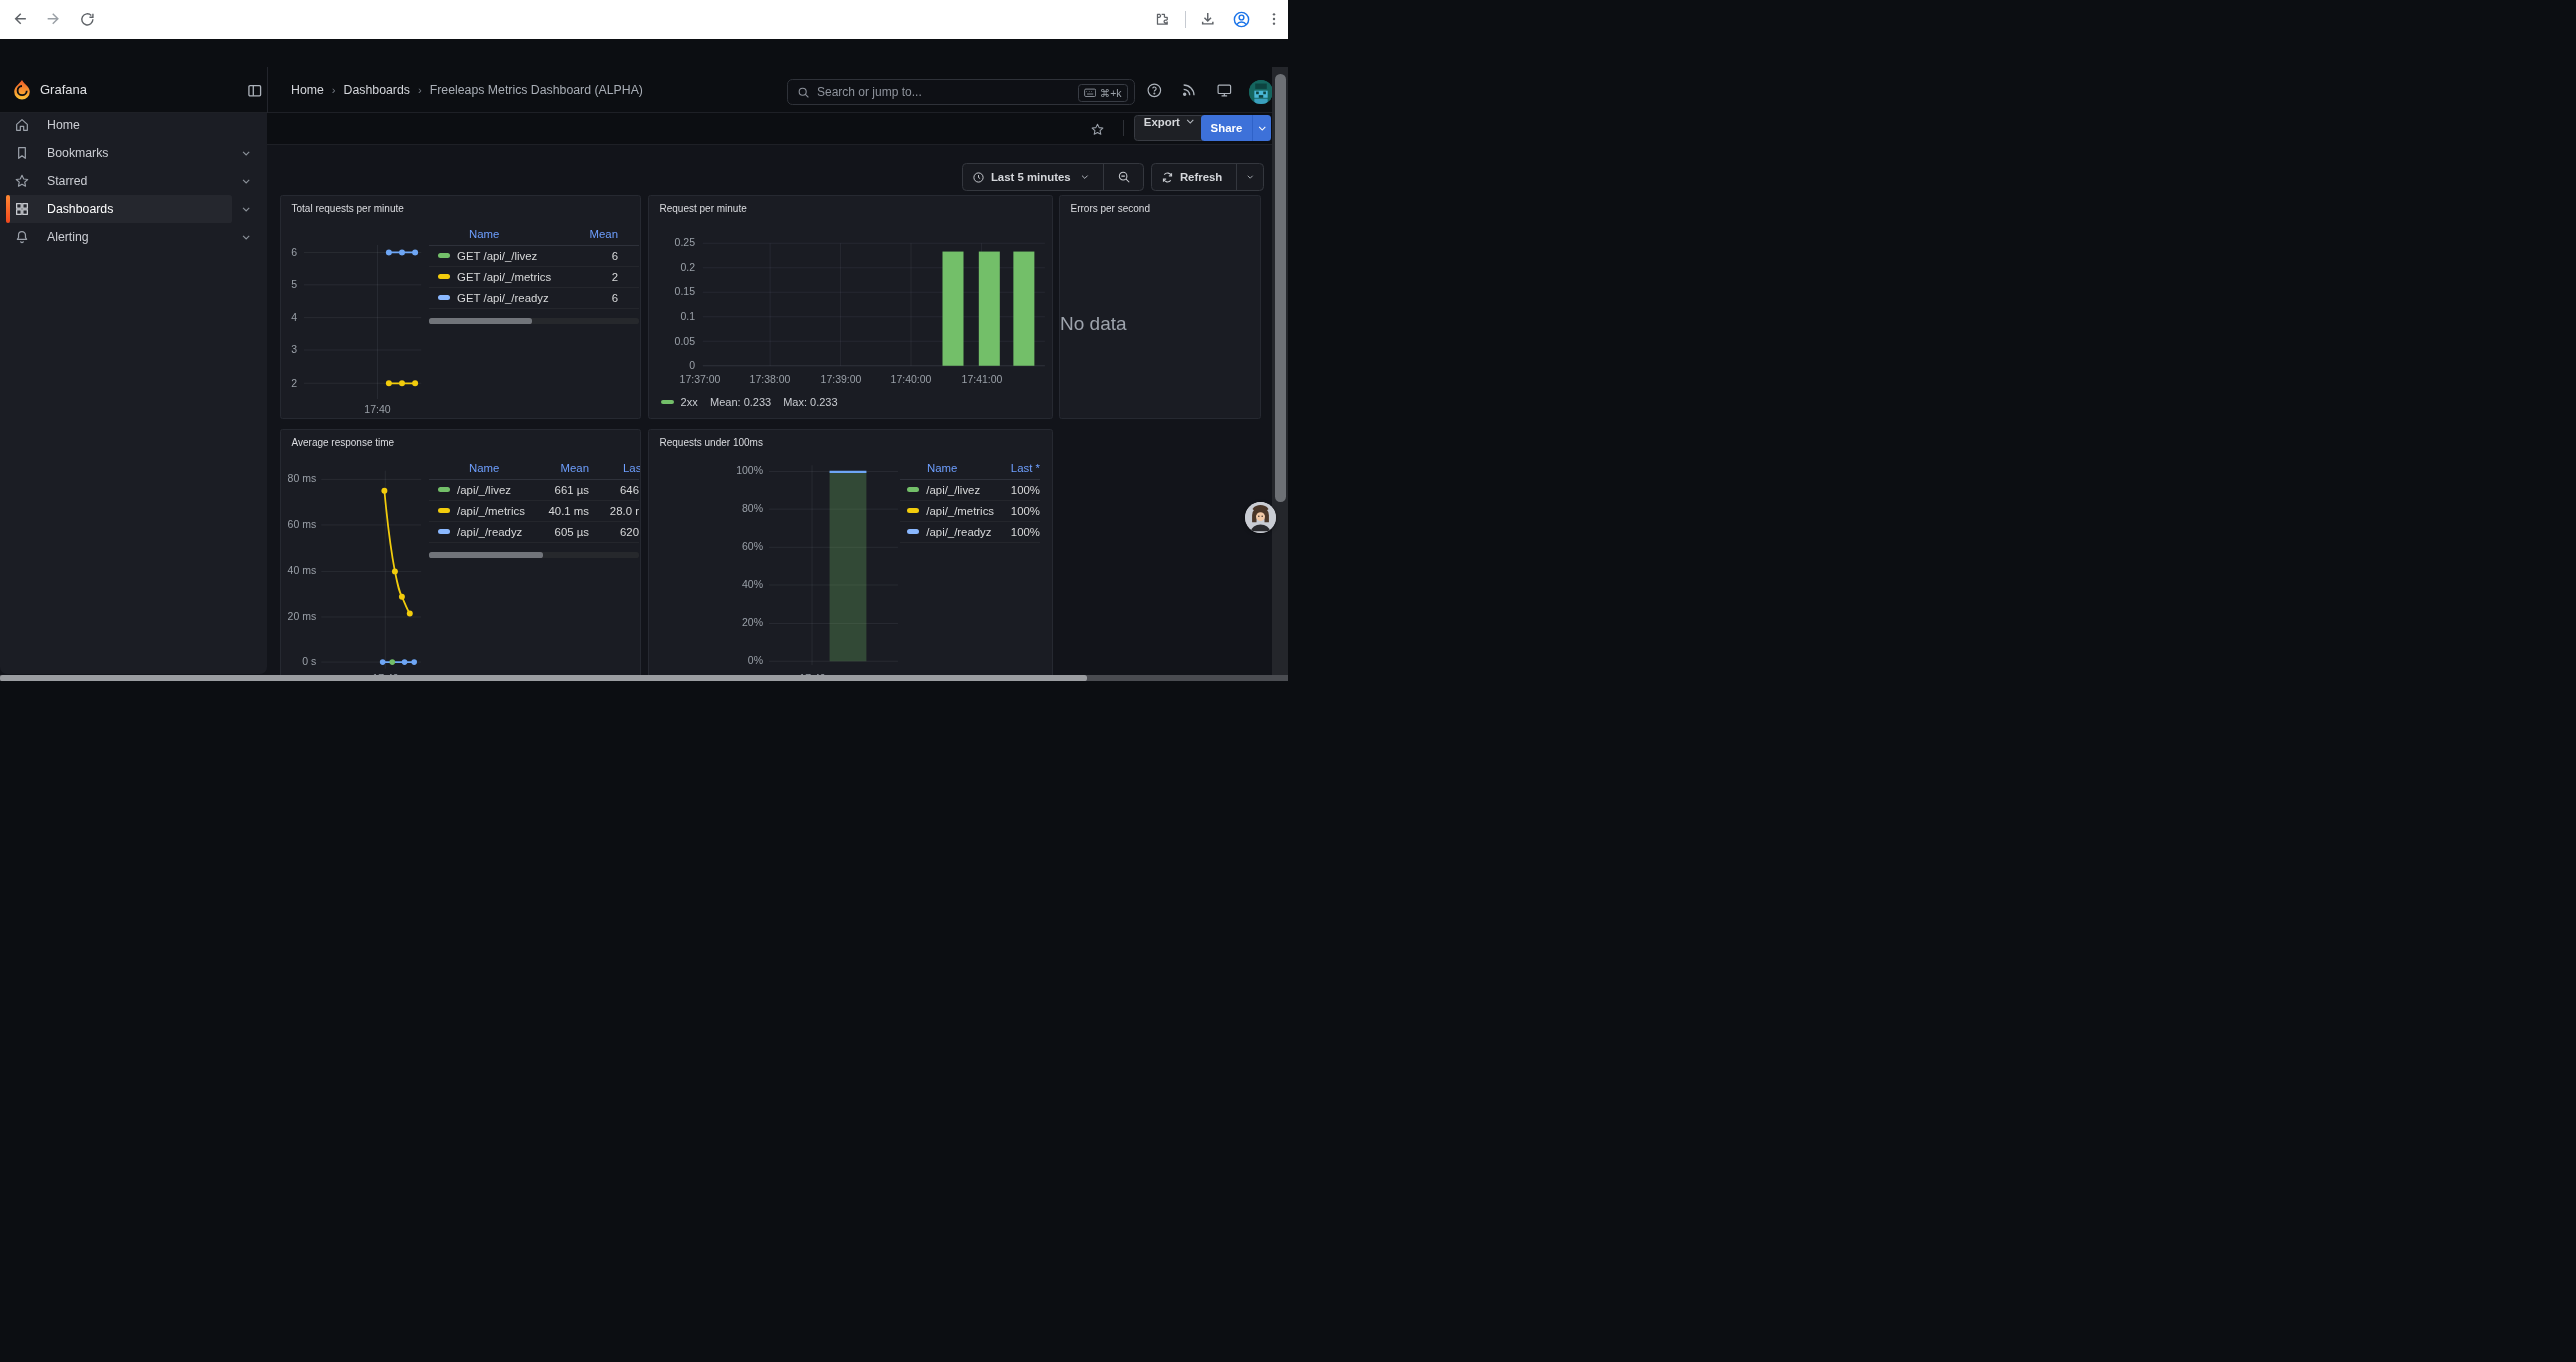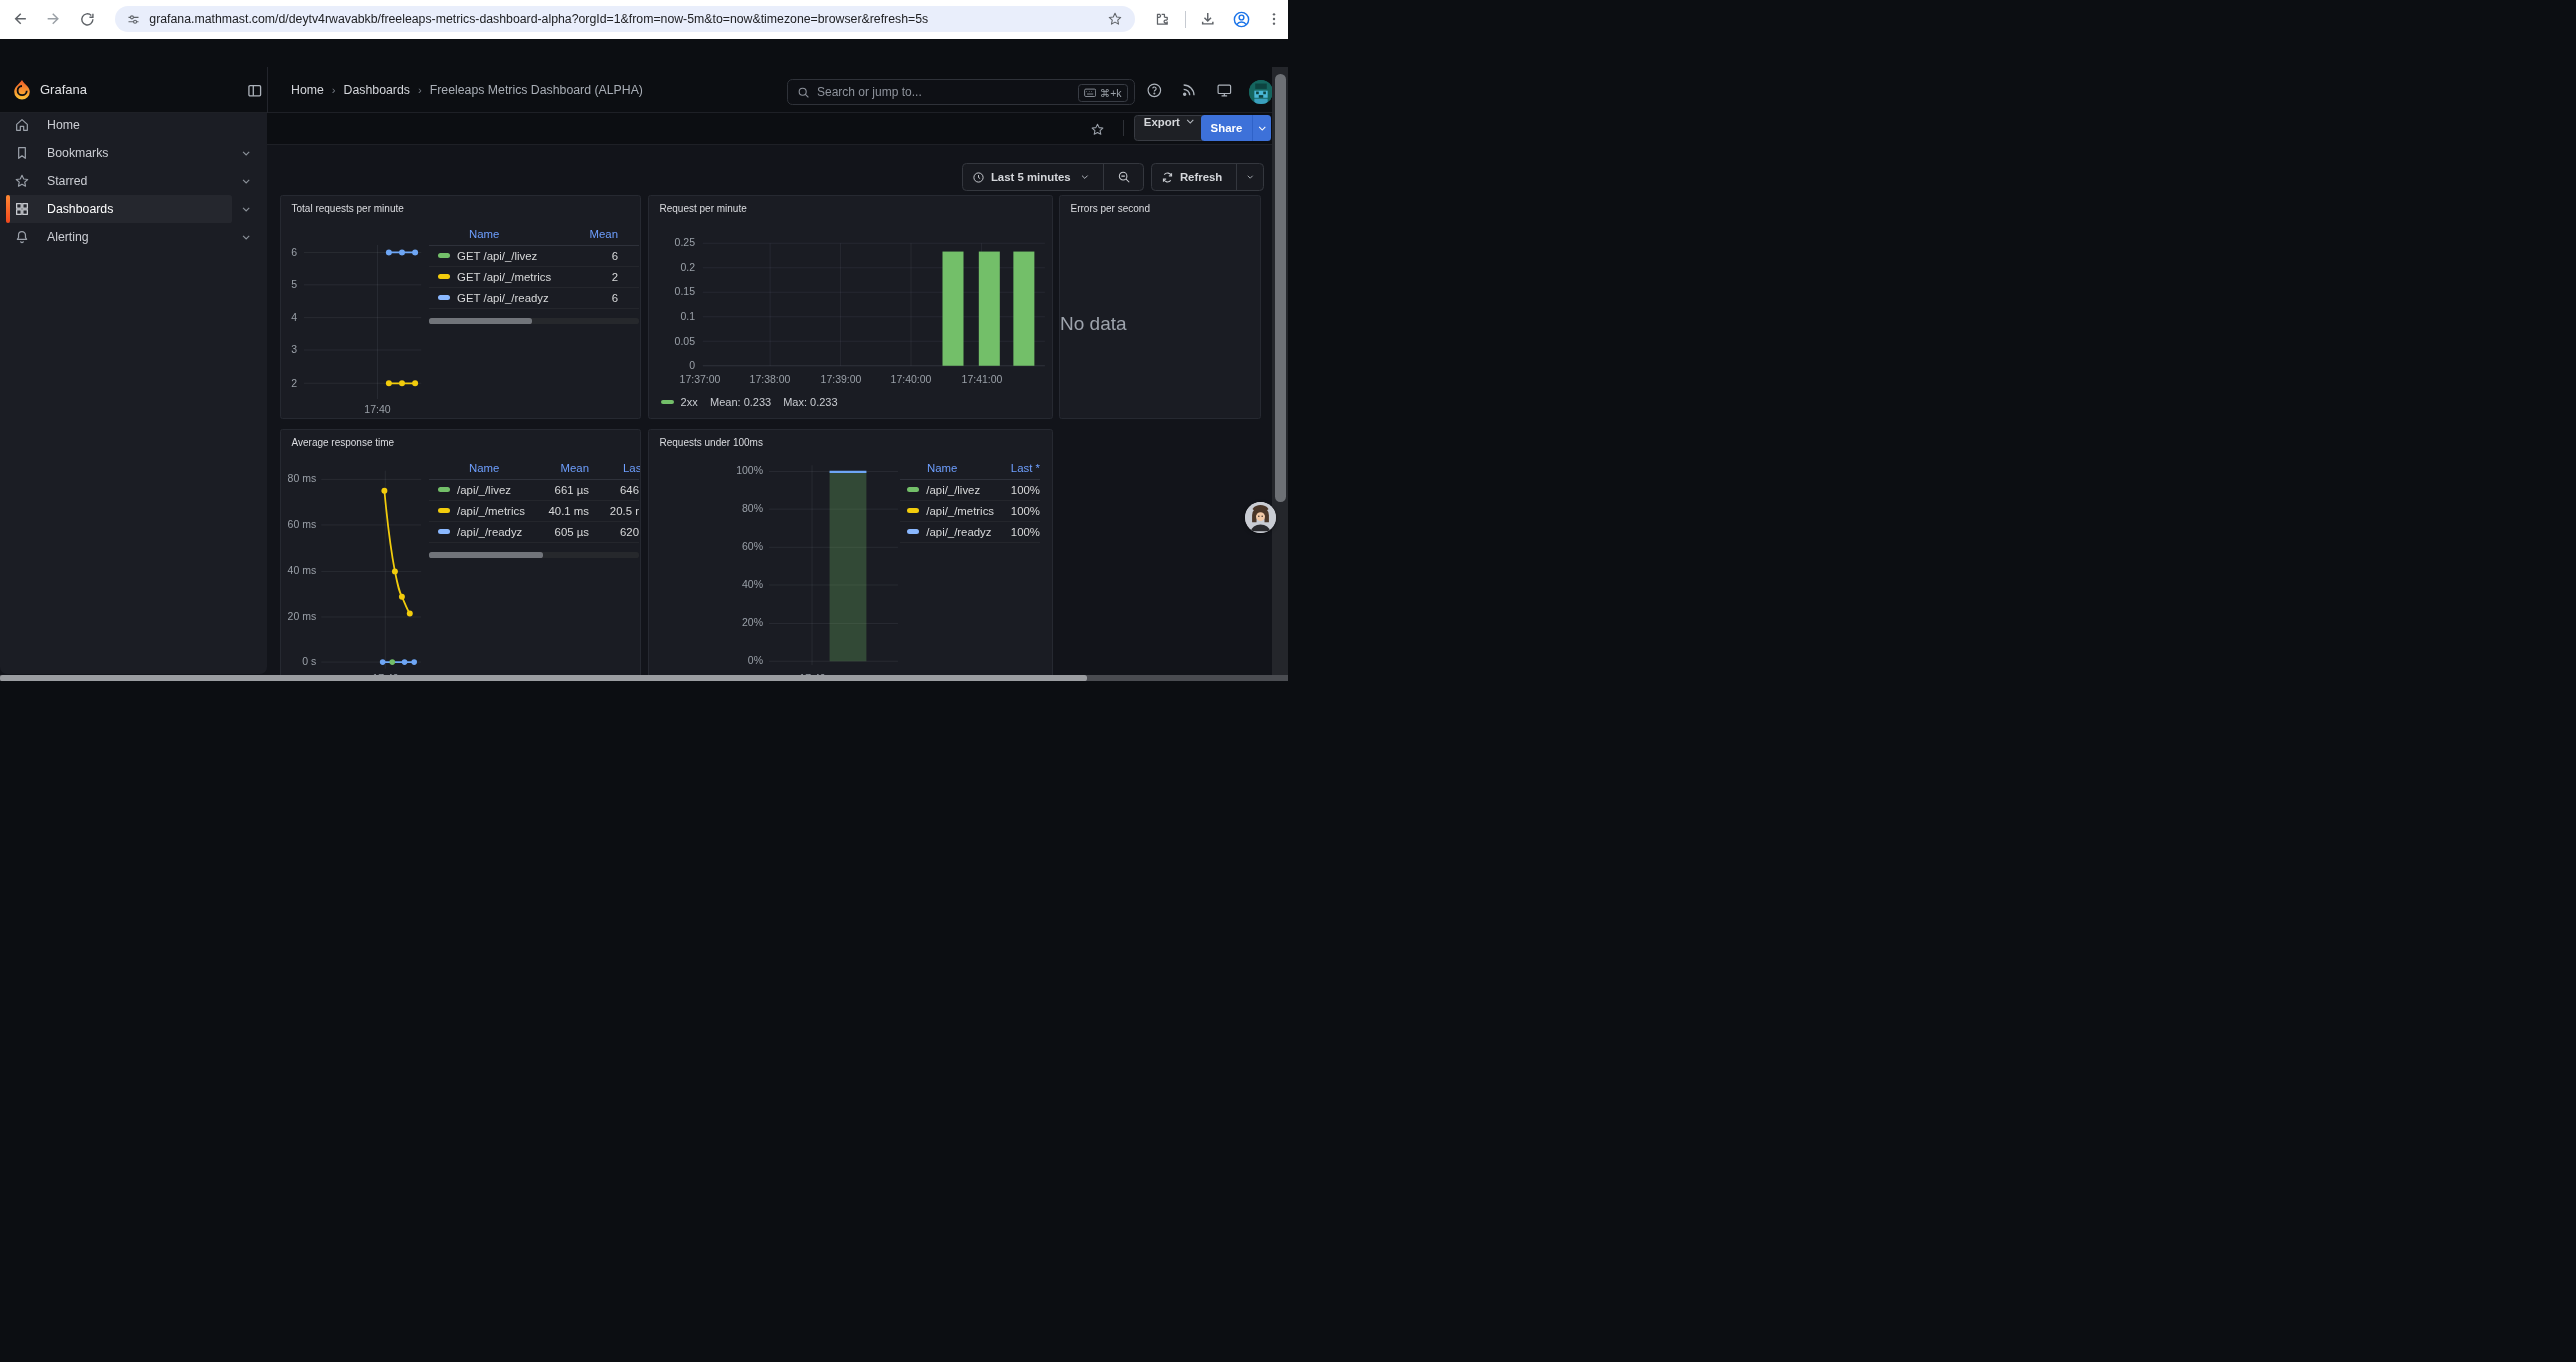--- a/index.html
+++ b/index.html
@@ -108,35 +108,20 @@
       <svg width="17.5" height="17.5" viewBox="0 0 24 24" fill="none" stroke="currentColor" stroke-width="2">
           <path d="M5 12h13M12 5l7 7-7 7"></path>
         </svg>
     </button>
     <button class="chrome-btn" style="left:74px">
       <svg width="16.7" height="16.7" viewBox="0 0 24 24" fill="none" stroke="currentColor" stroke-width="2">
           <path d="M20 12a8 8 0 1 1-2.3-5.6"></path>
           <path d="M20 4v5h-5"></path>
         </svg>
     </button>
-    <div class="omnibox">
-      <span class="iconbtn" style="color:#5f6368;margin:0 8.8px 0 10.5px">
-        <svg width="15" height="15" viewBox="0 0 24 24" fill="none" stroke="currentColor" stroke-width="1.8">
-            <path d="M4 8.5h16M4 15.5h16"></path>
-            <circle cx="9.5" cy="8.5" r="2.4" fill="#e9eefb"></circle>
-            <circle cx="14.5" cy="15.5" r="2.4" fill="#e9eefb"></circle>
-          </svg>
-      </span>
-      <input spellcheck="false" value="grafana.mathmast.com/d/deytv4rwavabkb/freeleaps-metrics-dashboard-alpha?orgId=1&amp;from=now-5m&amp;to=now&amp;timezone=browser&amp;refresh=5s" style="">
-      <span class="iconbtn" style="color:#5f6368;margin-right:12.3px">
-        <svg width="16" height="16" viewBox="0 0 24 24" fill="none" stroke="currentColor" stroke-width="1.6" stroke-linejoin="round">
-            <path d="M12 3.5l2.6 5.5 6 .7-4.5 4.1 1.2 5.9-5.3-3-5.3 3 1.2-5.9L3.4 9.7l6-.7z"></path>
-          </svg>
-      </span>
-    </div>
     <button class="chrome-btn" style="left:1149px">
       <svg width="16.7" height="16.7" viewBox="0 0 24 24" fill="none" stroke="currentColor" stroke-width="1.8">
           <path d="M9 5h-4v4m0 0v10h14v-4m-14-6h2.5a2 2 0 1 0 0-4H9m10 8v-4h-4m0 0V5h-4m8 8h-2.5a2 2 0 1 0 0 4H19" stroke-linejoin="round"></path>
         </svg>
     </button>
     <div class="abs" style="left:1185px;top:10.5px;width:0.9px;height:17.5px;background:#c6cad1"></div>
     <button class="chrome-btn" style="left:1195px">
       <svg width="17.5" height="17.5" viewBox="0 0 24 24" fill="none" stroke="currentColor" stroke-width="2">
           <path d="M12 4v10M7.5 10.5L12 15l4.5-4.5M5 16v3h14v-3"></path>
         </svg>
@@ -501,21 +486,21 @@
       <div class="lrow" style="padding-left:8.8px">
         <span class="sw" style="background:#73bf69"></span>
         <span class="lname">/api/_/livez</span>
         <span class="lval" style="width:53px">661 µs</span>
         <span class="lval" style="width:50px">646</span>
       </div>
       <div class="lrow" style="padding-left:8.8px">
         <span class="sw" style="background:#f2cc0c"></span>
         <span class="lname">/api/_/metrics</span>
         <span class="lval" style="width:53px">40.1 ms</span>
-        <span class="lval" style="width:50px">20.5 r</span>
+        <span class="lval" style="width:50px">28.0 r</span>
       </div>
       <div class="lrow" style="padding-left:8.8px">
         <span class="sw" style="background:#8ab8ff"></span>
         <span class="lname">/api/_/readyz</span>
         <span class="lval" style="width:53px">605 µs</span>
         <span class="lval" style="width:50px">620</span>
       </div>
     </div>
     <div class="sbar" style="left:148px;top:122px;width:210px">
       <div class="thumb" style="width:114px"></div>

